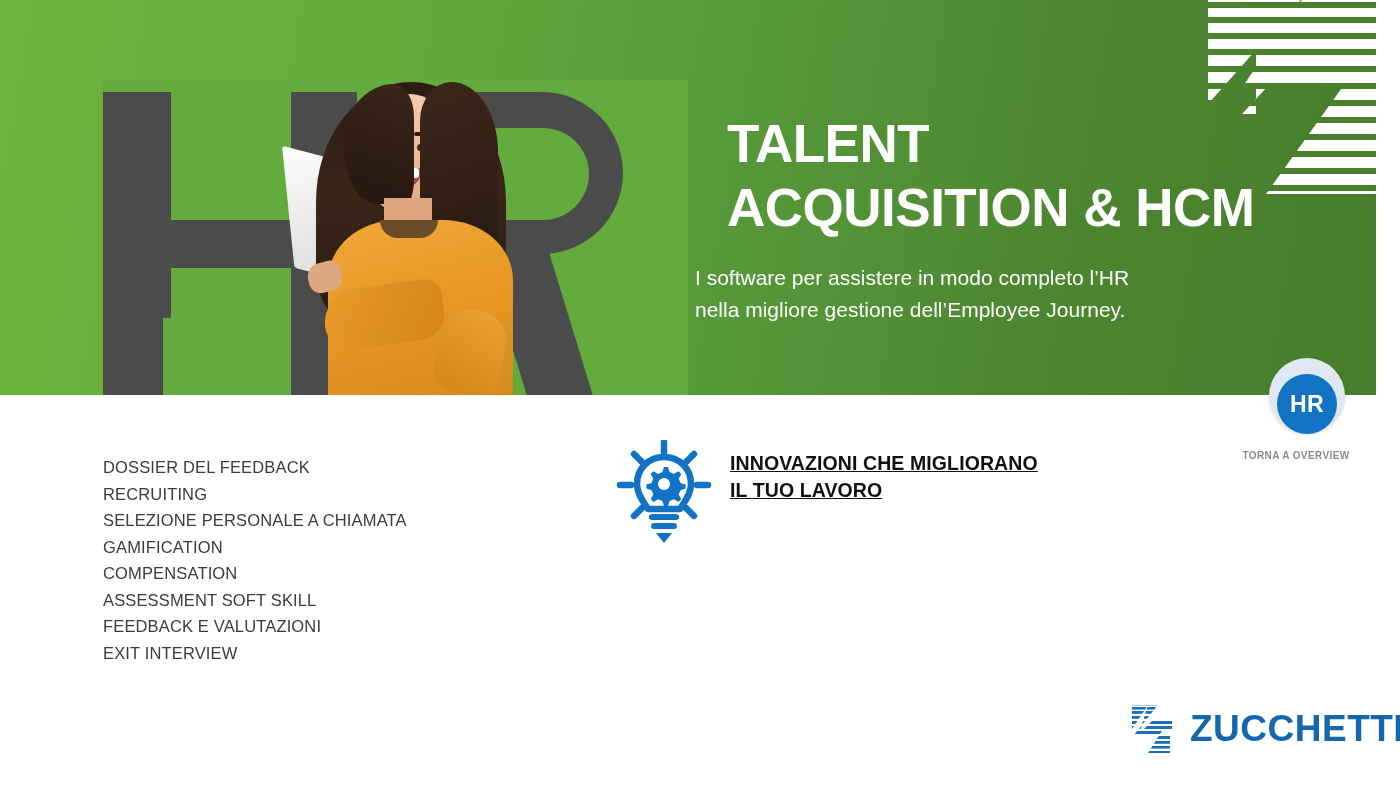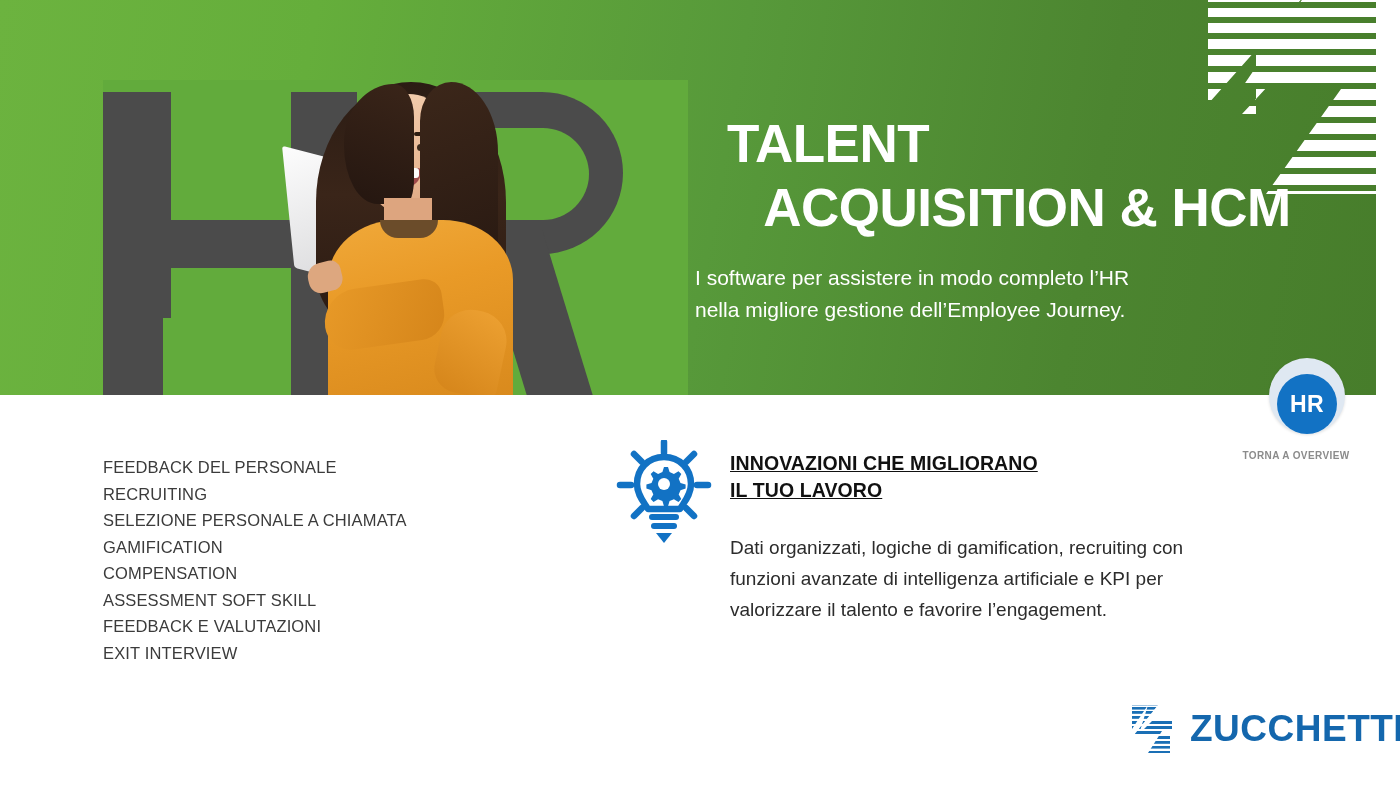--- a/index.html
+++ b/index.html
@@ -91,21 +91,21 @@
   }
   
   .notch-green{position:absolute;background:#62ab3c;}
 
   
   .hero-title{
     position:absolute;left:727px;top:112px;width:600px;
     color:#ffffff;font-weight:bold;font-size:53px;line-height:1.2;
     letter-spacing:-0.5px;
   }
-  .hero-title .l2{display:block;text-align:center;}
+  .hero-title .l2{display:block;}
   .hero-sub{
     position:absolute;left:695px;top:262px;width:560px;
     color:#ffffff;font-size:21px;line-height:1.5;font-weight:normal;
   }
   .hero-sub span{display:block;}
 
   
   .hr-badge-wrap{position:absolute;left:1263px;top:358px;width:88px;text-align:center;}
   .hr-ring{
     width:76px;height:76px;border-radius:50%;
@@ -241,21 +241,21 @@
   </div>
 
   <div class="hr-badge-wrap">
     <div class="hr-ring">
       <div class="hr-core">HR</div>
     </div>
     <div class="hr-caption">TORNA A OVERVIEW</div>
   </div>
 
   <div class="feature-list">
-    <div>FEEDBACK DEL PERSONALE</div>
+    <div>DOSSIER DEL FEEDBACK</div>
     <div>RECRUITING</div>
     <div>SELEZIONE PERSONALE A CHIAMATA</div>
     <div>GAMIFICATION</div>
     <div>COMPENSATION</div>
     <div>ASSESSMENT SOFT SKILL</div>
     <div>FEEDBACK E VALUTAZIONI</div>
     <div>EXIT INTERVIEW</div>
   </div>
 
   <svg class="bulb" viewBox="0 0 96 105" aria-hidden="true">
@@ -282,25 +282,20 @@
       <rect x="35" y="83" width="26" height="6" rx="3"></rect>
       <path d="M40 93 L56 93 L48 103 Z"></path>
     </g>
   </svg>
 
   <div class="panel-heading">
     <span>INNOVAZIONI CHE MIGLIORANO</span>
     <span>IL TUO LAVORO</span>
   </div>
 
-  <div class="panel-body">
-    <span>Dati organizzati, logiche di gamification, recruiting con</span>
-    <span>funzioni avanzate di intelligenza artificiale e KPI per</span>
-    <span>valorizzare il talento e favorire l’engagement.</span>
-  </div>
 
   <div class="zlogo">
     <svg class="zmark" viewBox="0 0 58 56" aria-hidden="true">
       <defs>
         <clipPath id="zmclip">
           <polygon points="6,4 30,4 14,28 14,4"></polygon>
           <polygon points="30,4 40,4 16,34 34,34 52,34 52,52 30,52 44,30 22,30"></polygon>
           <polygon points="34,20 54,20 54,30 24,30"></polygon>
         </clipPath>
       </defs>

